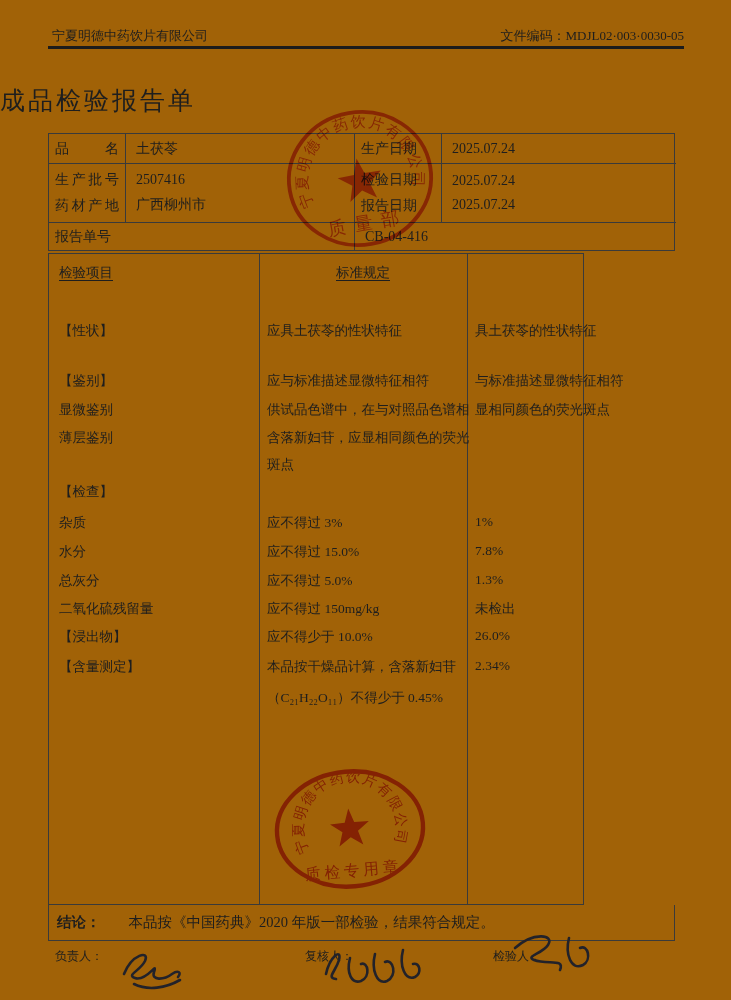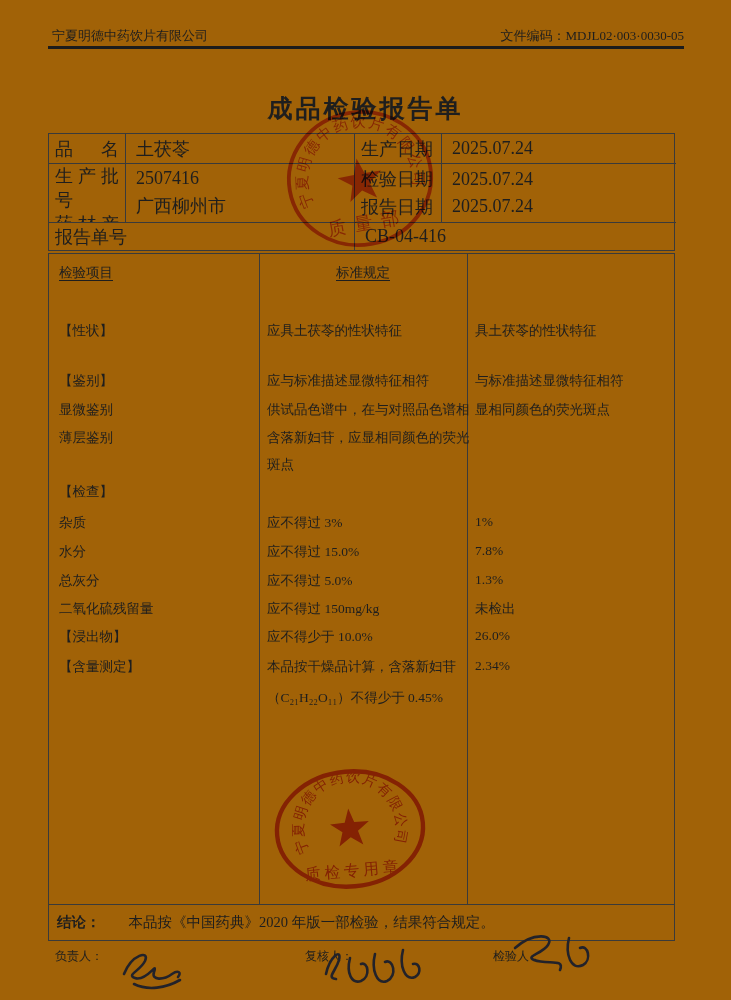--- a/index.html
+++ b/index.html
@@ -1,35 +1,35 @@
 <!DOCTYPE html>
 <html><head>
 <meta charset="utf-8">
 <style>
   html,body{margin:0;padding:0;background:#e8e8e8;}
   .page{position:relative;width:731px;height:1000px;background:#a16207;margin:0 auto;
         font-family:"Liberation Serif","DejaVu Serif",serif;color:#1e1e1e;overflow:hidden;}
   
   .hdr{position:absolute;top:27px;left:52px;width:632px;display:flex;justify-content:space-between;font-size:13px;}
   .rule{position:absolute;left:48px;top:46px;width:636px;height:2.6px;background:#1c1c1c;}
-  .title{position:absolute;top:92px;left:0;width:100%;text-align:center;font-size:25px;font-weight:bold;letter-spacing:3px;}
+  .title{position:absolute;top:84px;left:0;width:100%;text-align:left;font-size:25px;font-weight:normal;letter-spacing:3px;}
   
   .info{position:absolute;left:48px;top:133px;width:627px;box-sizing:border-box;border:1.6px solid #3a3a3a;
-        display:grid;grid-template-columns:77px 229px 87px 234px;grid-template-rows:30px 59px 27px;font-size:18px;}
+        display:grid;grid-template-columns:77px 229px 87px 234px;grid-template-rows:30px 59px 27px;font-size:14px;}
   .ic{box-sizing:border-box;border-right:1.4px solid #3a3a3a;border-bottom:1.4px solid #3a3a3a;
       display:flex;align-items:center;padding:0 6px;overflow:hidden;}
   .ic.val{padding-left:10px;}
   .ic.br0{border-right:none;}
   .ic.bb0{border-bottom:none;}
   .ic.stack{flex-direction:column;align-items:flex-start;justify-content:space-evenly;}
   .jl{display:inline-block;width:64px;text-align:justify;text-align-last:justify;}
   .sp2a{grid-column:1/3;}
   .sp2b{grid-column:3/5;}
   
-  .main{position:absolute;left:48px;top:253px;width:627px;height:652px;box-sizing:border-box;
+  .main{position:absolute;left:48px;top:253px;width:536px;height:652px;box-sizing:border-box;
         border:1.6px solid #3a3a3a;font-size:13.5px;}
   .vd{position:absolute;top:0;bottom:0;width:1.4px;background:#3a3a3a;}
   .vd1{left:210px;} .vd2{left:418px;}
   .mh{position:absolute;top:10px;text-decoration:underline;text-underline-offset:3px;}
   .mh1{left:10px;} .mh2{left:210px;width:208px;text-align:center;} .mh3{left:418px;width:209px;text-align:center;}
   .tline{position:absolute;left:0;width:100%;height:18px;}
   .tc{position:absolute;white-space:nowrap;}
   .c1{left:10px;} .c2{left:218px;} .c3{left:426px;}
   
   .concl{position:absolute;left:48px;top:905px;width:627px;height:36px;box-sizing:border-box;

